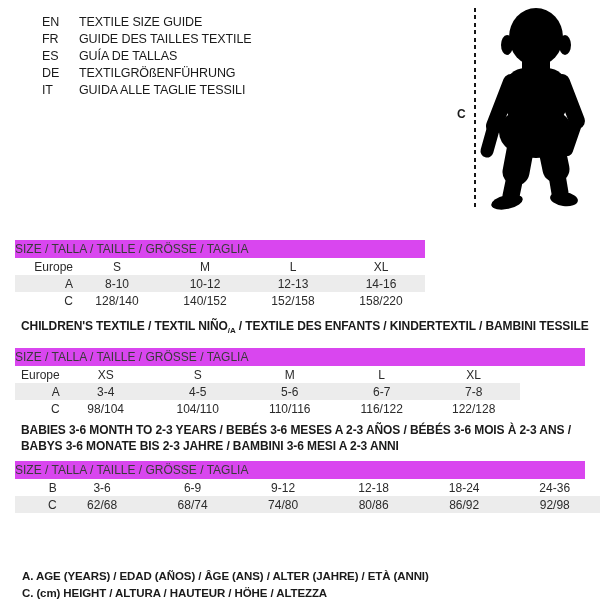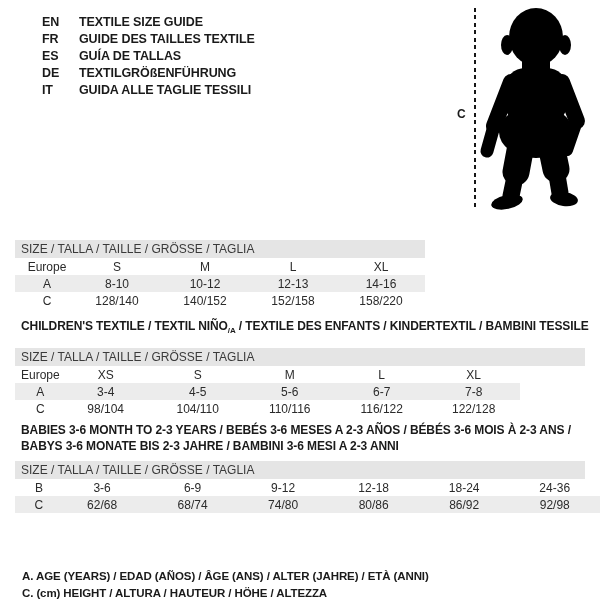--- a/index.html
+++ b/index.html
@@ -1,42 +1,42 @@
 <!DOCTYPE html>
 <html><head>
 <meta charset="utf-8">
 <style>
   html,body{margin:0;padding:0;background:#fff;}
   #page{position:relative;width:600px;height:600px;background:#ffffff;overflow:hidden;
         font-family:"Liberation Sans",sans-serif;color:#1a1a1a;}
 
   
   .lang-list{position:absolute;left:22px;top:14px;}
-  .lang-row{display:flex;line-height:17px;font-size:12.5px;font-weight:bold;letter-spacing:-0.1px;padding-left:20px;}
+  .lang-row{display:flex;line-height:17px;font-size:12.5px;font-weight:normal;letter-spacing:-0.1px;padding-left:20px;}
   .lang-code{width:37px;}
   .lang-title{white-space:nowrap;}
 
   
   .figure{position:absolute;left:450px;top:4px;width:145px;height:210px;}
   .figure .h-label{position:absolute;left:7px;top:103px;font-size:12px;font-weight:bold;}
   .figure .dashes{position:absolute;left:24px;top:4px;width:2px;height:202px;
       background:repeating-linear-gradient(to bottom,#161616 0 4px,transparent 4px 7.5px);}
   .figure svg{position:absolute;left:28px;top:0;}
 
   
   .sec-title{position:absolute;left:21px;font-size:12px;font-weight:bold;letter-spacing:-0.1px;white-space:nowrap;}
   .sec-title .tline{display:block;line-height:16px;}
   .sec-title sub{font-size:8px;}
 
   .tbl{position:absolute;left:15px;}
-  .tbl-head{height:18px;line-height:18px;background:#e5e5e5;color:#3a3a3a;
-            font-size:12px;padding-left:6px;box-sizing:border-box;}
+  .tbl-head{height:18px;line-height:18px;background:#d946ef;color:#3a3a3a;
+            font-size:12px;padding-left:0;box-sizing:border-box;}
   table.size-table{border-collapse:collapse;table-layout:fixed;font-size:12px;color:#2b2b2b;}
   table.size-table td{height:17px;padding:0;text-align:center;white-space:nowrap;}
-  table.size-table td.lbl{text-align:center;padding-left:6px;}
+  table.size-table td.lbl{text-align:right;padding-left:6px;}
   tr.striped{background:#ececec;}
 
   
   .notes{position:absolute;left:22px;top:536px;margin-top:32px;}
   .note{line-height:17px;font-size:11.5px;font-weight:bold;white-space:nowrap;letter-spacing:-0.1px;}
 
   
   #tbl-junior{top:240px;} #tbl-junior .tbl-head{width:410px;}
   #tbl-children{top:348px;} #tbl-children .tbl-head{width:570px;}
   #tbl-babies{top:461px;} #tbl-babies .tbl-head{width:570px;}

